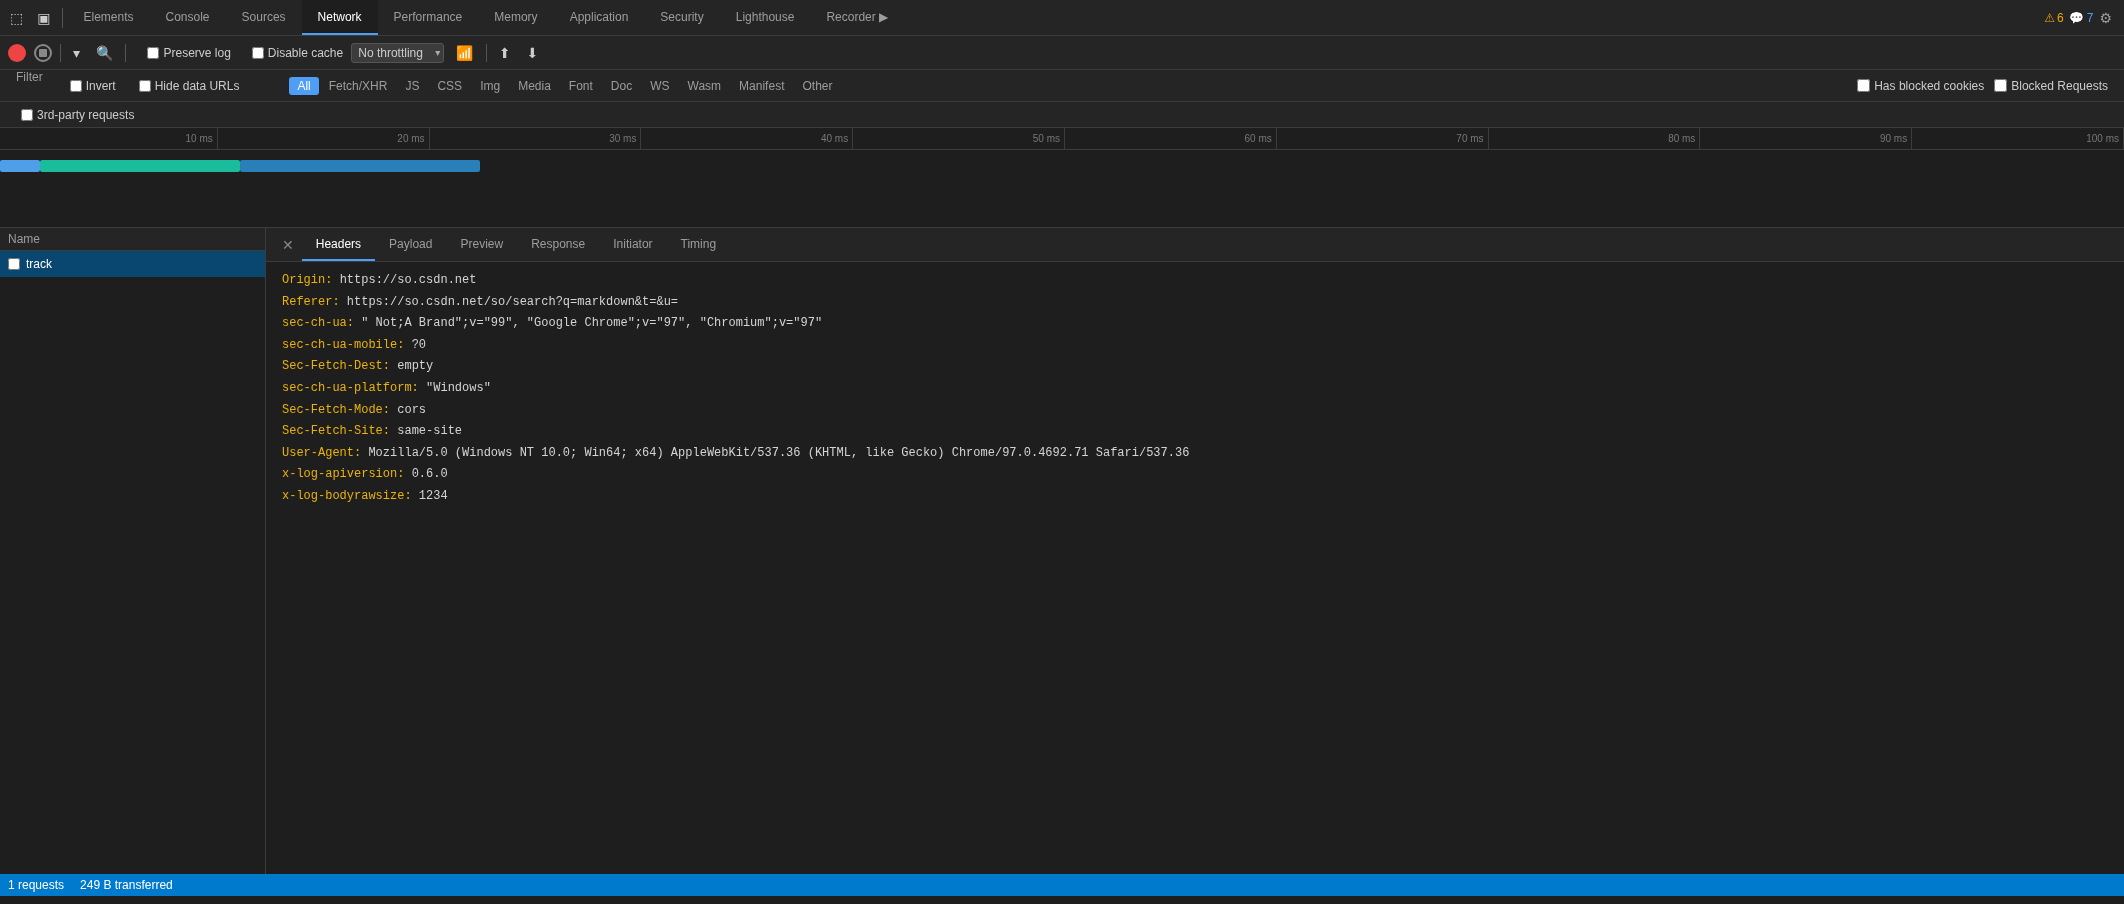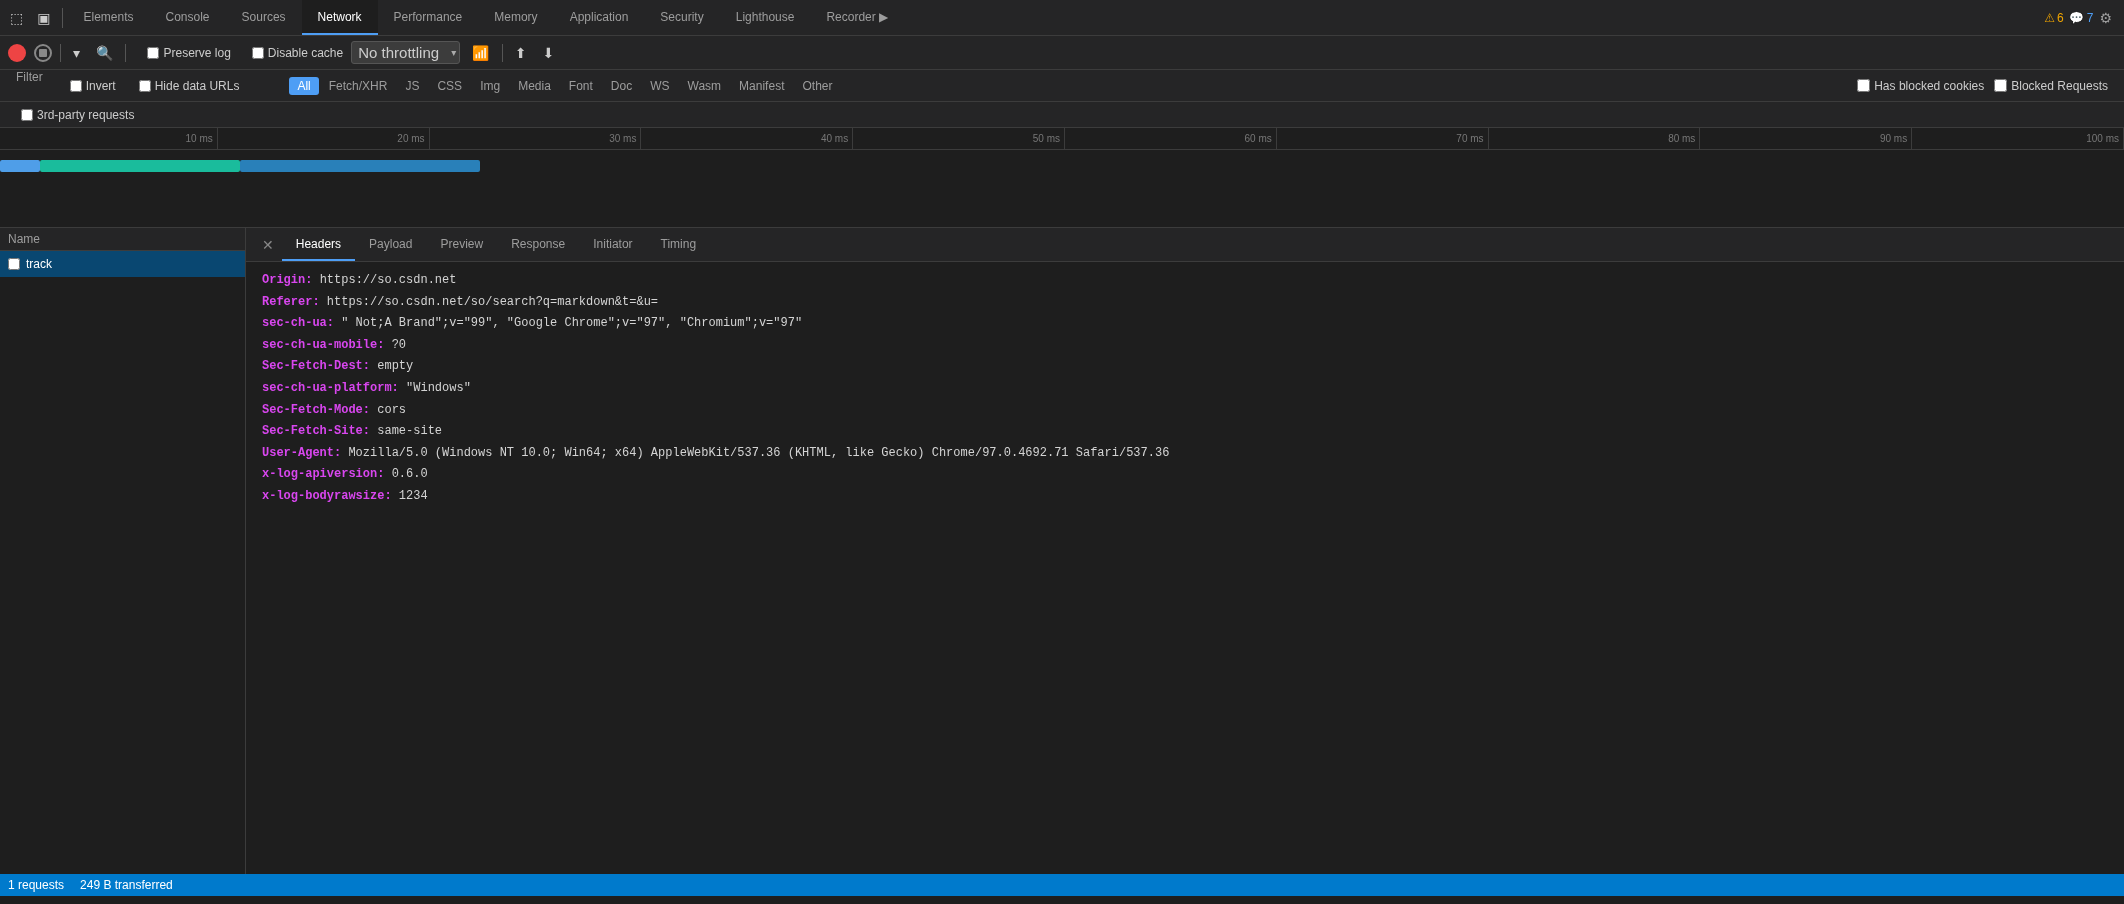--- a/index.html
+++ b/index.html
@@ -168,21 +168,21 @@
       width: 12px;
       height: 12px;
       cursor: pointer;
       accent-color: #4e9ef5;
     }
     .throttle-select {
       background: #3c3c3c;
       border: 1px solid #555;
       color: #ccc;
       padding: 2px 20px 2px 6px;
-      font-size: 15px;
+      font-size: 12px;
       cursor: pointer;
       border-radius: 3px;
       appearance: none;
       position: relative;
     }
     .throttle-wrapper {
       position: relative;
       display: inline-flex;
       align-items: center;
     }
@@ -307,21 +307,21 @@
     }
 
     
     .main-content {
       display: flex;
       height: calc(904px - 36px - 34px - 32px - 26px - 100px - 30px);
     }
 
     
     .left-panel {
-      width: 246px;
+      width: 266px;
       min-width: 200px;
       background: #1e1e1e;
       border-right: 1px solid #3c3c3c;
       overflow-y: auto;
     }
     .name-header {
       padding: 4px 8px;
       font-size: 12px;
       color: #9d9d9d;
       border-bottom: 1px solid #3c3c3c;
@@ -390,22 +390,22 @@
       padding: 8px 16px;
       font-family: 'Consolas', 'Courier New', monospace;
       font-size: 12px;
       line-height: 1.8;
     }
     .header-line {
       display: flex;
       flex-wrap: wrap;
     }
     .header-key {
-      color: #d946ef;
-      font-weight: bold;
+      color: #eab308;
+      font-weight: normal;
       white-space: nowrap;
     }
     .header-val {
       color: #d4d4d4;
       white-space: pre-wrap;
       word-break: break-all;
     }
 
     
     .status-bar {

